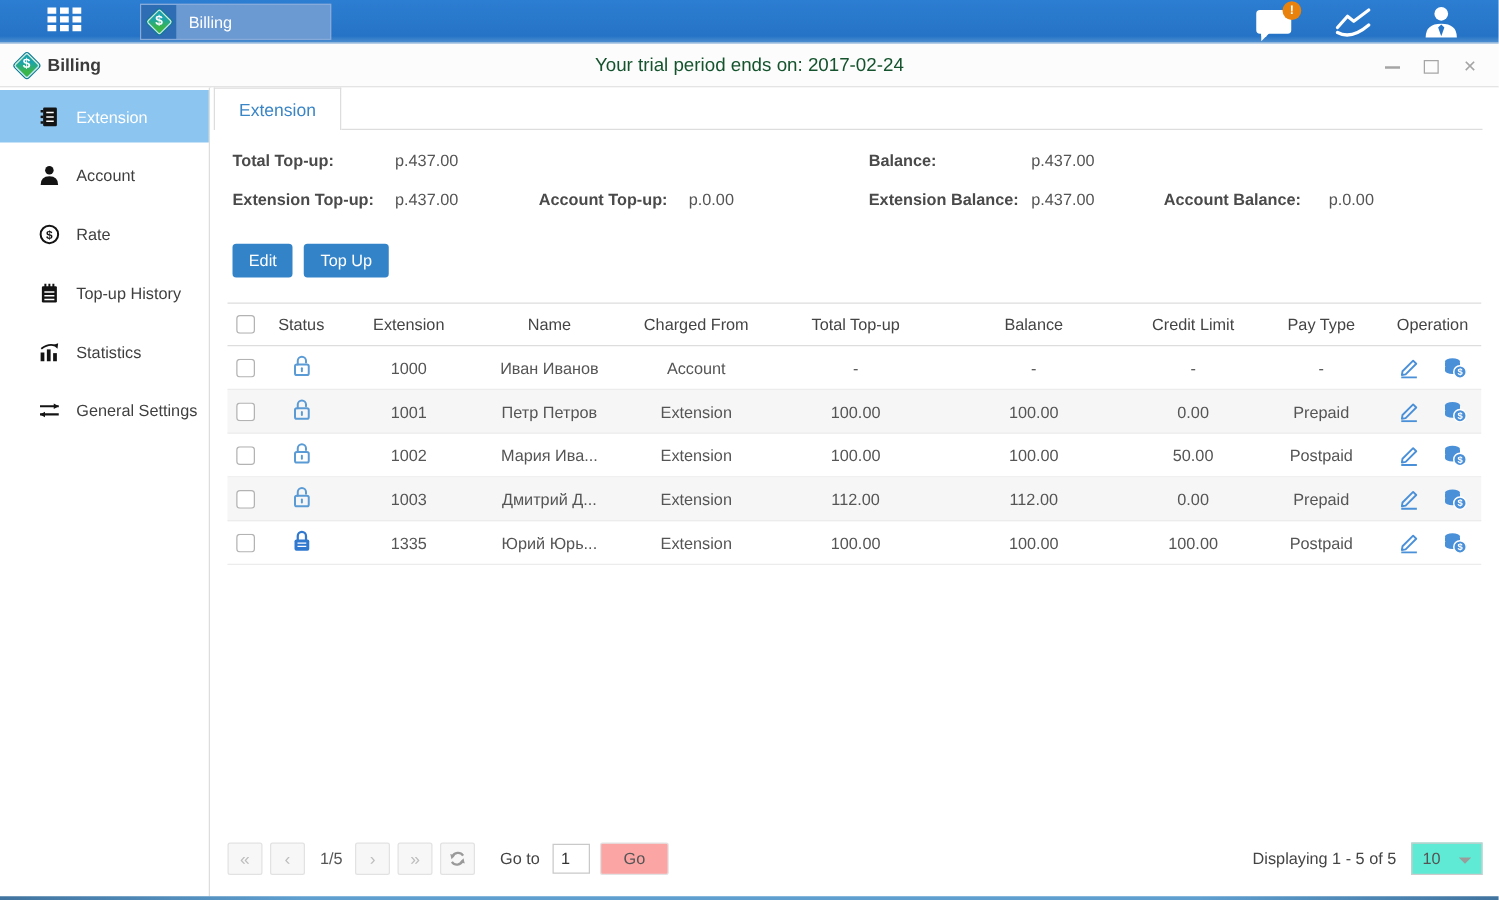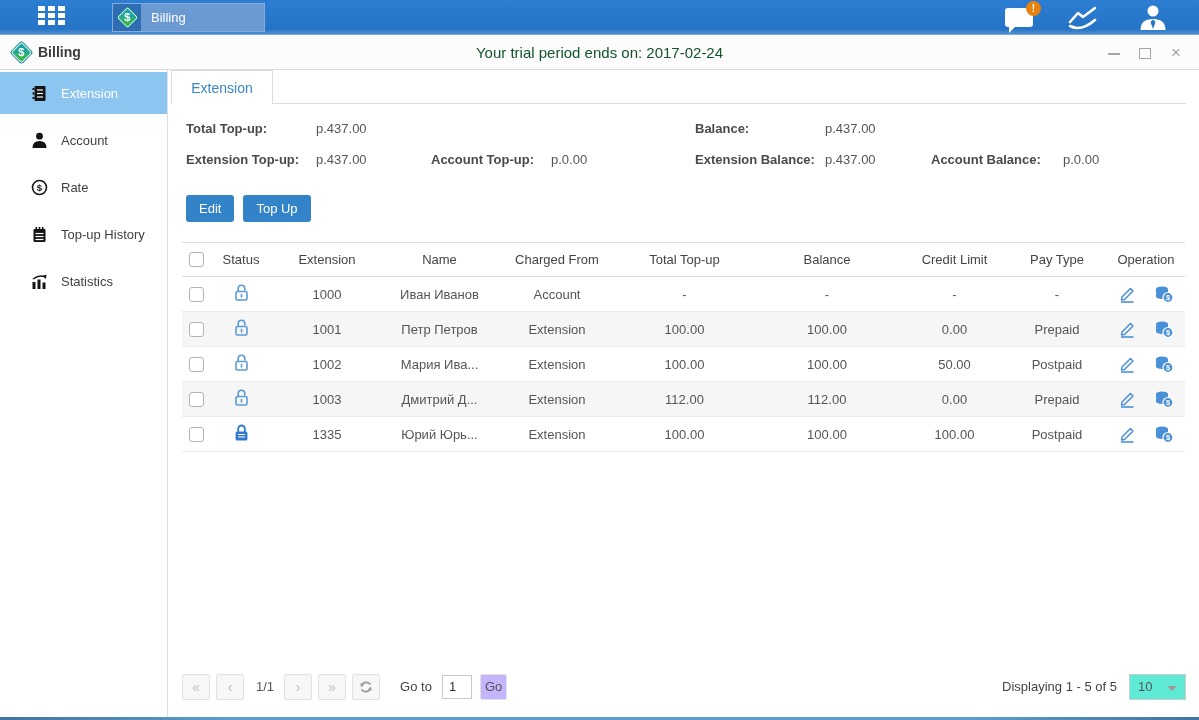--- a/index.html
+++ b/index.html
@@ -80,21 +80,21 @@
   .checkbox { width:15px; height:15px; border:1px solid #b3b3b3; border-radius:3px; background:#fff; margin:0 auto; cursor:pointer; }
   .op-icon { cursor:pointer; display:inline-flex; }
 
   
   .pagination { position:absolute; left:13px; right:13px; bottom:17px; height:27px; display:flex; align-items:center; font-size:13px; color:#555; }
   .pg-btn { width:28px; height:26px; background:#f7f7f7; border:1px solid #e2e2e2; border-radius:2px;
     display:flex; align-items:center; justify-content:center; color:#bdbdbd; font-size:14px; cursor:pointer; margin-right:6px; }
   .pg-ind { margin:0 10px 0 6px; color:#555; }
   .goto-label { margin:0 10px 0 14px; color:#444; }
   .goto-input { width:30px; height:24px; border:1px solid #c9c9c9; font-size:13px; text-align:left; padding-left:6px; font-family:inherit; color:#333; }
-  .go-btn { margin-left:8px; height:26px; padding:0 4px; background:#c4b5fd; border:1px solid #e2e2e2; border-radius:2px; font-size:13px; color:#555; cursor:pointer; font-family:inherit; }
+  .go-btn { margin-left:8px; height:26px; padding:0 18px; background:#fca5a5; border:1px solid #e2e2e2; border-radius:2px; font-size:13px; color:#555; cursor:pointer; font-family:inherit; }
   .pg-right { margin-left:auto; display:flex; align-items:center; gap:12px; }
   .displaying { color:#444; }
   .pagesize { width:57px; height:26px; border:1px solid #ccc; background:#5eead4; display:flex; align-items:center; cursor:pointer; position:relative; }
   .pagesize .val { margin-left:8px; color:#555; }
   .pagesize .caret { position:absolute; right:8px; top:11px; border:5px solid transparent; border-top-color:#9b9b9b; }
 
   .bottom-strip { position:absolute; bottom:0; left:0; width:1199px; height:3px;
     background:linear-gradient(90deg,#41749f, #5e9fd0 20%, #5e9fd0 80%, #41749f); }
 </style>
 </head>
@@ -197,20 +197,29 @@
   </div>
   <div class="side-item">
     <svg width="17" height="17" viewBox="0 0 17 17">
       <rect x="1.5" y="9" width="3" height="7" fill="#141414"></rect>
       <rect x="6.5" y="6.5" width="3" height="9.5" fill="#141414"></rect>
       <rect x="11.5" y="9.5" width="3" height="6.5" fill="#141414"></rect>
       <path d="M2,6 Q8,1.5 13,3.5" fill="none" stroke="#141414" stroke-width="1.5"></path>
       <polygon points="15.5,1.5 15,6 11.5,3" fill="#141414"></polygon>
     </svg>
     <span class="lbl">Statistics</span>
+  </div>
+  <div class="side-item">
+    <svg width="17" height="17" viewBox="0 0 17 17">
+      <line x1="1" y1="5" x2="16" y2="5" stroke="#141414" stroke-width="1.7"></line>
+      <line x1="1" y1="11.5" x2="16" y2="11.5" stroke="#141414" stroke-width="1.7"></line>
+      <polygon points="16,5 12,2.8 12,7.2" fill="#141414"></polygon>
+      <polygon points="1,11.5 5,9.3 5,13.7" fill="#141414"></polygon>
+    </svg>
+    <span class="lbl">General Settings</span>
   </div>
 </div>
 
 <div class="main">
 
   <div class="tabstrip">
     <div class="baseline"></div>
     <div class="tab">Extension</div>
   </div>
 
@@ -432,21 +441,21 @@
               </svg>
             </span>
           </div>
         </div>
       </div>
   </div>
 
   <div class="pagination">
     <div class="pg-btn">«</div>
     <div class="pg-btn">‹</div>
-    <span class="pg-ind">1/1</span>
+    <span class="pg-ind">1/5</span>
     <div class="pg-btn">›</div>
     <div class="pg-btn">»</div>
     <div class="pg-btn">
       <svg width="14" height="14" viewBox="0 0 14 14">
         <path d="M11.5,4.5 A5,5 0 0 0 2.8,5.4" fill="none" stroke="#9a9a9a" stroke-width="1.8"></path>
         <polygon points="1.2,3.2 5,4.4 2.2,7.4" fill="#9a9a9a"></polygon>
         <path d="M2.5,9.5 A5,5 0 0 0 11.2,8.6" fill="none" stroke="#9a9a9a" stroke-width="1.8"></path>
         <polygon points="12.8,10.8 9,9.6 11.8,6.6" fill="#9a9a9a"></polygon>
       </svg>
     </div>

